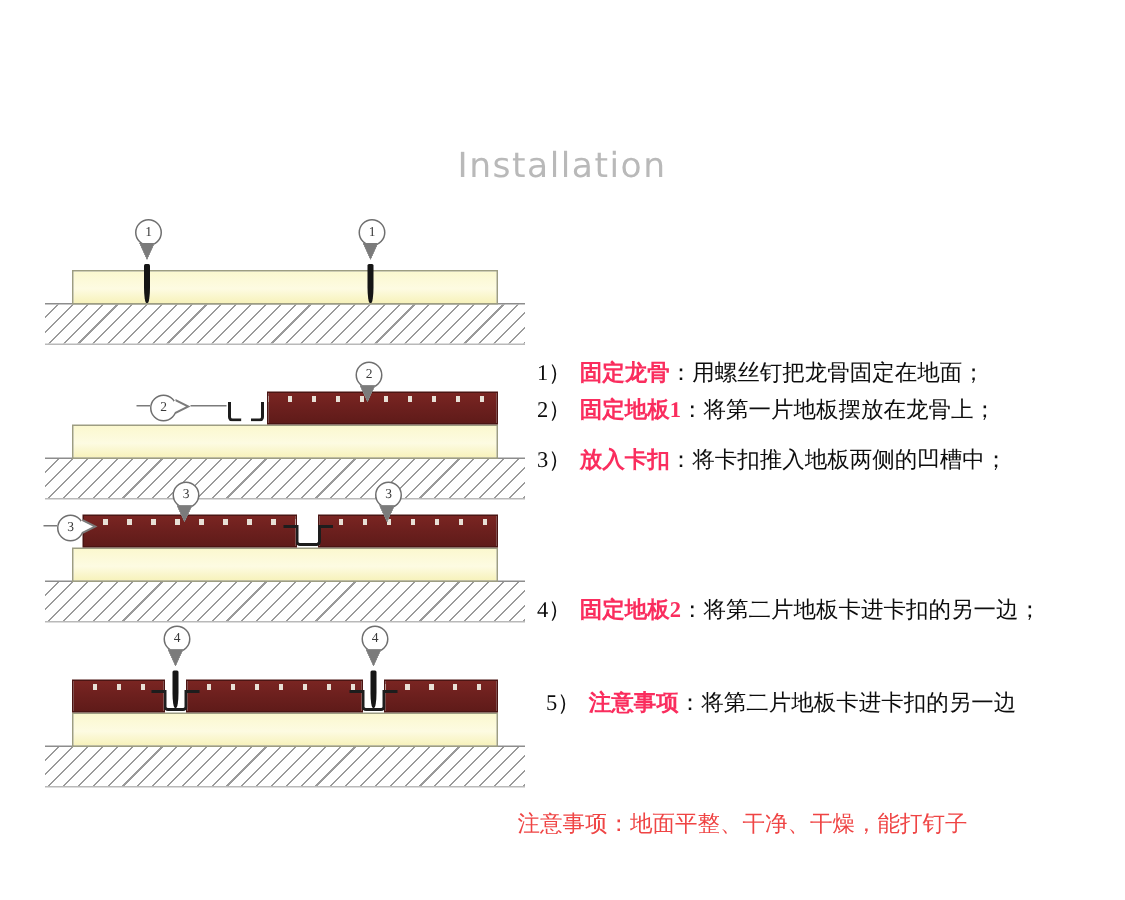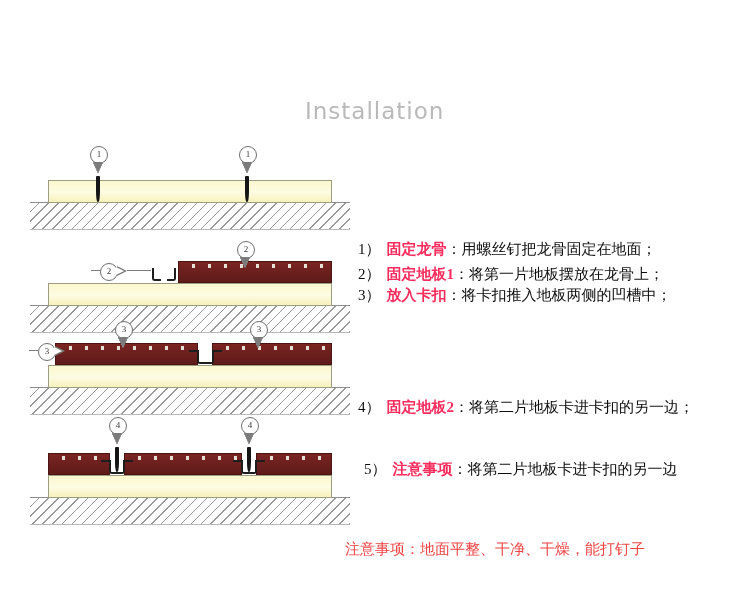--- a/index.html
+++ b/index.html
@@ -257,21 +257,21 @@
     </div>
   </div>
 
   <div class="steps">
     <div class="step" style="top:202px;margin-top:40px;">
       <span class="num">1）</span><span class="key">固定龙骨</span><span class="body">：用螺丝钉把龙骨固定在地面；</span>
     </div>
     <div class="step" style="top:267px;text-align:center;">
       <span class="num">2）</span><span class="key">固定地板1</span><span class="body">：将第一片地板摆放在龙骨上；</span>
     </div>
-    <div class="step" style="top:288px;">
+    <div class="step" style="top:300px;">
       <span class="num">3）</span><span class="key">放入卡扣</span><span class="body">：将卡扣推入地板两侧的凹槽中；</span>
     </div>
     <div class="step" style="top:400px;">
       <span class="num">4）</span><span class="key">固定地板2</span><span class="body">：将第二片地板卡进卡扣的另一边；</span>
     </div>
     <div class="step" style="top:462px;left:6px;">
       <span class="num">5）</span><span class="key">注意事项</span><span class="body">：将第二片地板卡进卡扣的另一边</span>
     </div>
   </div>
 

